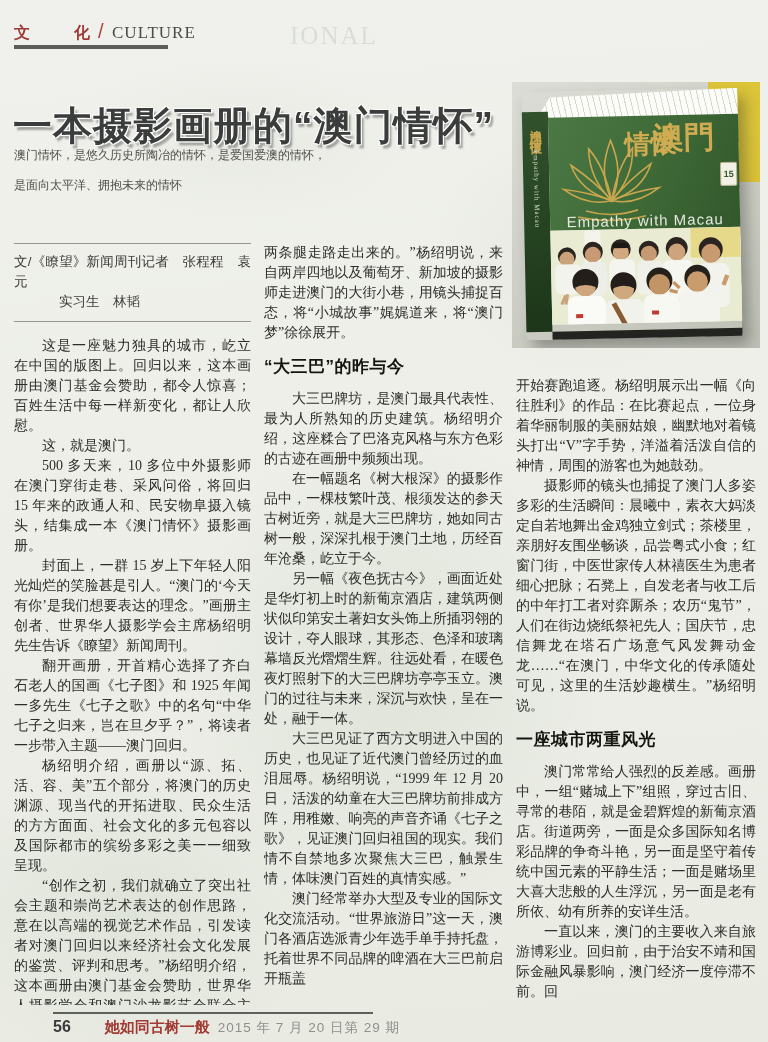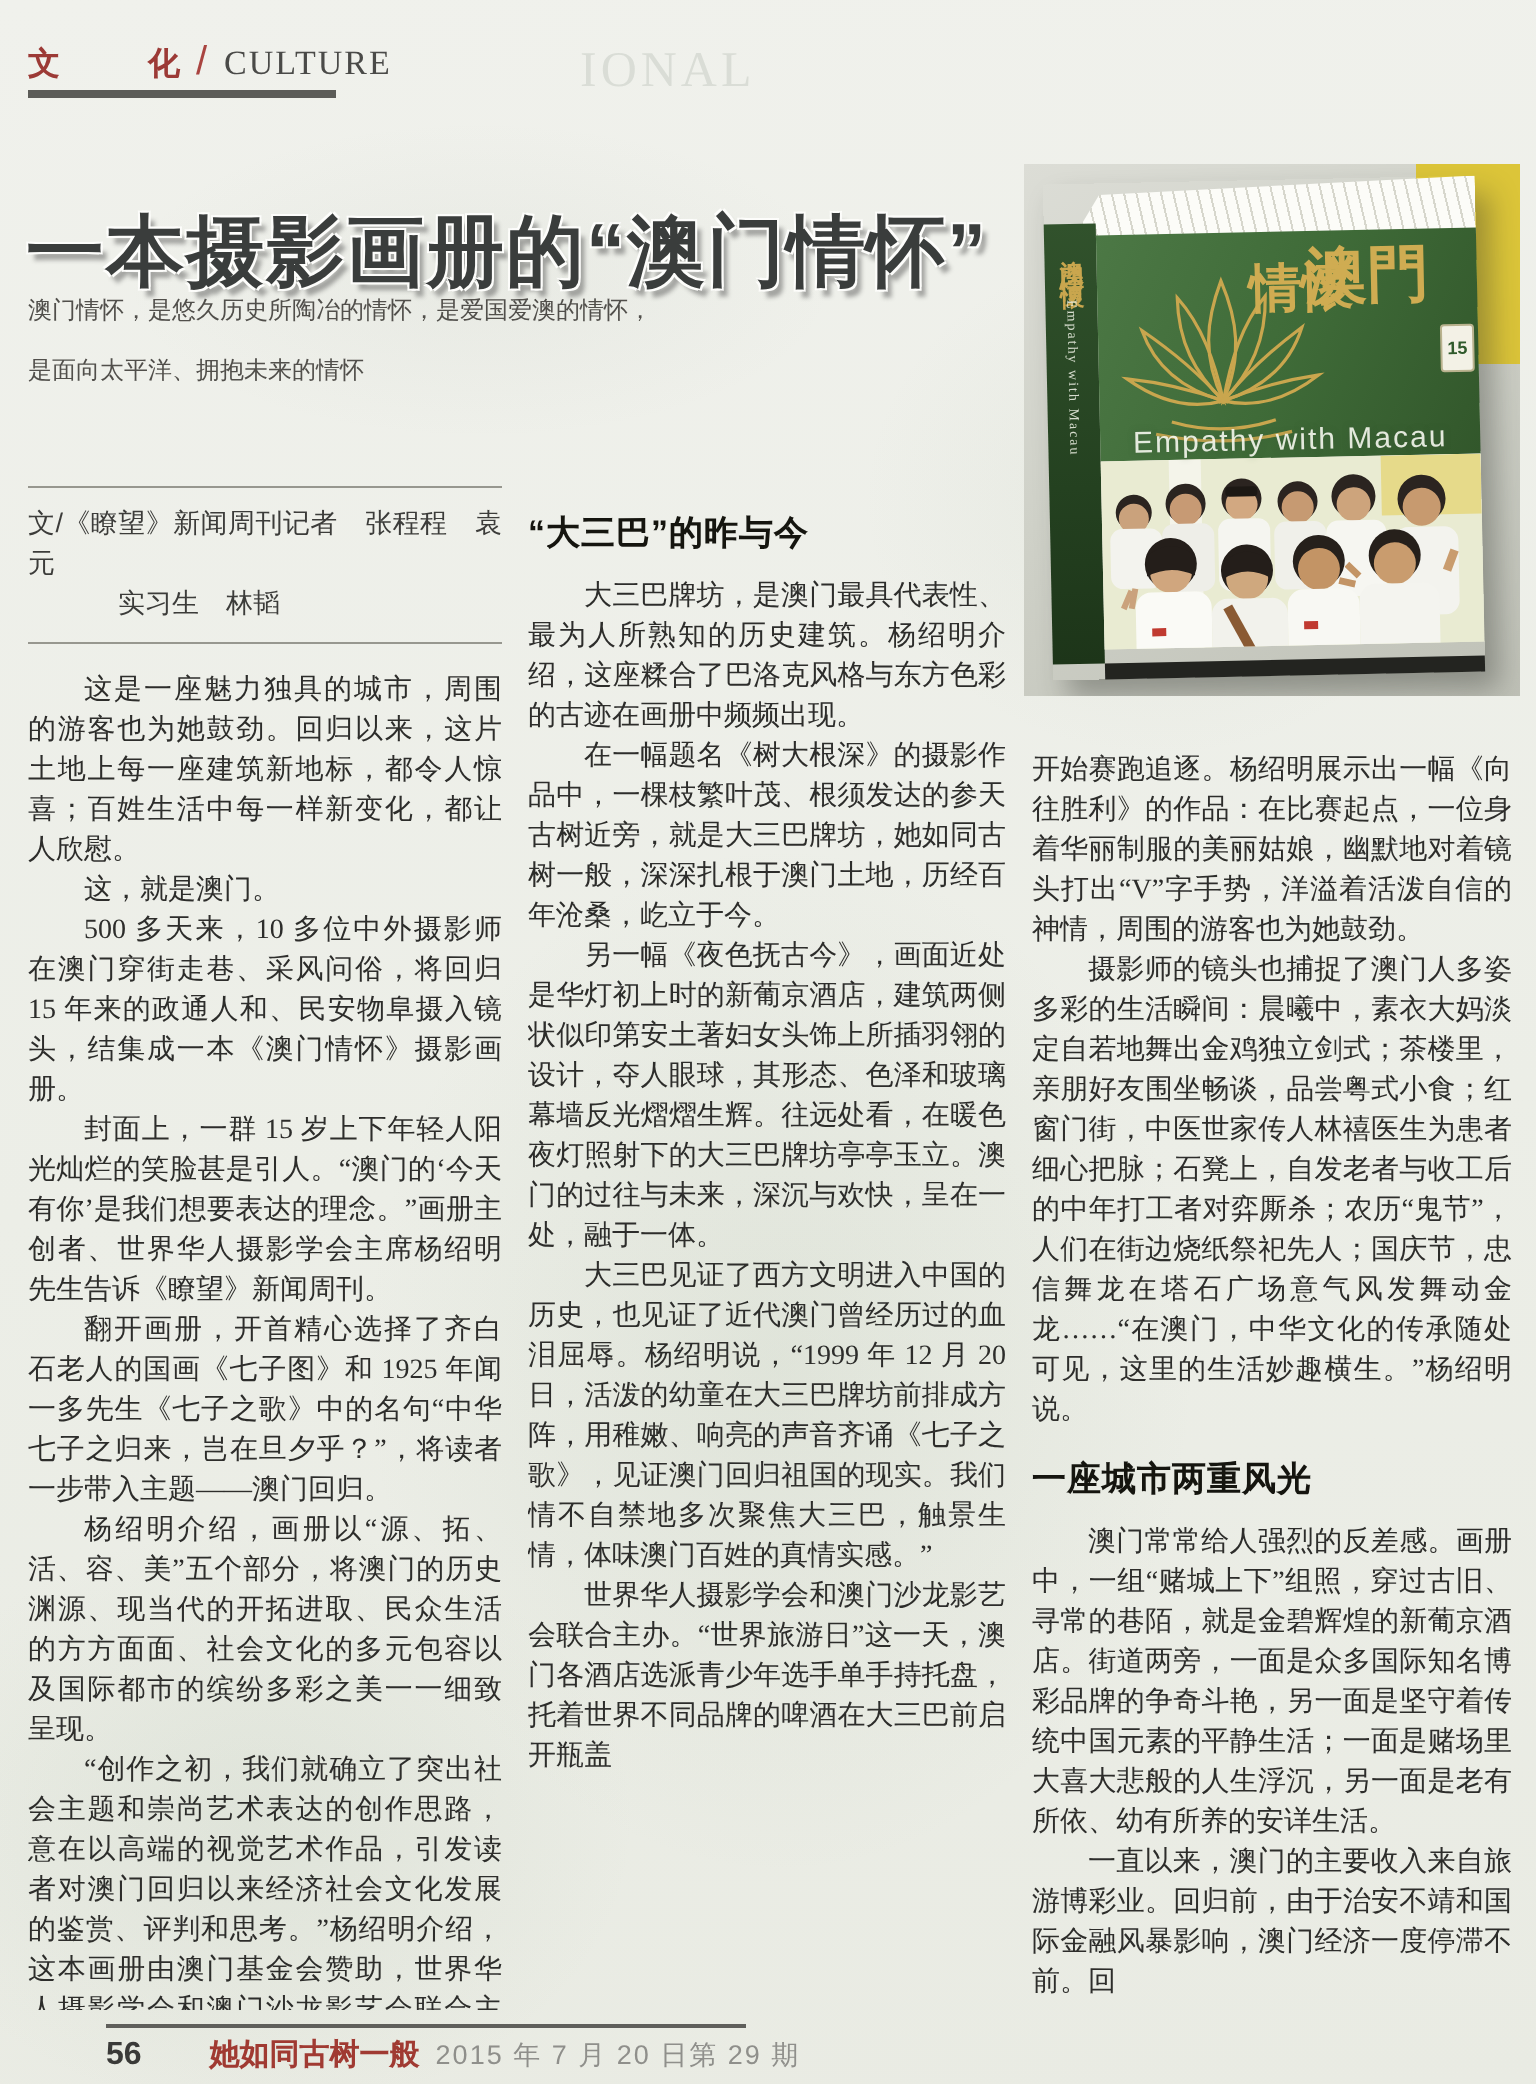--- a/index.html
+++ b/index.html
@@ -194,37 +194,38 @@
       </div>
       <div class="book-bottom"></div>
     </div>
   </div>
 
   <div class="col col1">
     <div class="byline">
       <div>文/《瞭望》新闻周刊记者　张程程　袁元</div>
       <div class="l2">实习生　林韬</div>
     </div>
-    <p>这是一座魅力独具的城市，周围的游客也为她鼓劲。回归以来，这片土地上每一座建筑新地标，都令人惊喜；百姓生活中每一样新变化，都让人欣慰。</p>
+    <p>这是一座魅力独具的城市，屹立在中国的版图上。回归以来，这本画册由澳门基金会赞助，都令人惊喜；百姓生活中每一样新变化，都让人欣慰。</p>
     <p>这，就是澳门。</p>
     <p>500 多天来，10 多位中外摄影师在澳门穿街走巷、采风问俗，将回归 15 年来的政通人和、民安物阜摄入镜头，结集成一本《澳门情怀》摄影画册。</p>
     <p>封面上，一群 15 岁上下年轻人阳光灿烂的笑脸甚是引人。“澳门的‘今天有你’是我们想要表达的理念。”画册主创者、世界华人摄影学会主席杨绍明先生告诉《瞭望》新闻周刊。</p>
     <p>翻开画册，开首精心选择了齐白石老人的国画《七子图》和 1925 年闻一多先生《七子之歌》中的名句“中华七子之归来，岂在旦夕乎？”，将读者一步带入主题——澳门回归。</p>
     <p>杨绍明介绍，画册以“源、拓、活、容、美”五个部分，将澳门的历史渊源、现当代的开拓进取、民众生活的方方面面、社会文化的多元包容以及国际都市的缤纷多彩之美一一细致呈现。</p>
     <p>“创作之初，我们就确立了突出社会主题和崇尚艺术表达的创作思路，意在以高端的视觉艺术作品，引发读者对澳门回归以来经济社会文化发展的鉴赏、评判和思考。”杨绍明介绍，这本画册由澳门基金会赞助，世界华人摄影学会和澳门沙龙影艺会联合主办，大型展览则是由中国宋庆龄基金会与澳门民政总署协办。</p>
 
   </div>
 
   <div class="col col2">
+    <p class="no-indent">两条腿走路走出来的。”杨绍明说，来自两岸四地以及葡萄牙、新加坡的摄影师走进澳门的大街小巷，用镜头捕捉百态，将“小城故事”娓娓道来，将“澳门梦”徐徐展开。</p>
     <div class="subhead">“大三巴”的昨与今</div>
     <p>大三巴牌坊，是澳门最具代表性、最为人所熟知的历史建筑。杨绍明介绍，这座糅合了巴洛克风格与东方色彩的古迹在画册中频频出现。</p>
     <p>在一幅题名《树大根深》的摄影作品中，一棵枝繁叶茂、根须发达的参天古树近旁，就是大三巴牌坊，她如同古树一般，深深扎根于澳门土地，历经百年沧桑，屹立于今。</p>
     <p>另一幅《夜色抚古今》，画面近处是华灯初上时的新葡京酒店，建筑两侧状似印第安土著妇女头饰上所插羽翎的设计，夺人眼球，其形态、色泽和玻璃幕墙反光熠熠生辉。往远处看，在暖色夜灯照射下的大三巴牌坊亭亭玉立。澳门的过往与未来，深沉与欢快，呈在一处，融于一体。</p>
     <p>大三巴见证了西方文明进入中国的历史，也见证了近代澳门曾经历过的血泪屈辱。杨绍明说，“1999 年 12 月 20 日，活泼的幼童在大三巴牌坊前排成方阵，用稚嫩、响亮的声音齐诵《七子之歌》，见证澳门回归祖国的现实。我们情不自禁地多次聚焦大三巴，触景生情，体味澳门百姓的真情实感。”</p>
-    <p>世界华人摄影学会和澳门沙龙影艺会联合主办。“世界旅游日”这一天，澳门各酒店选派青少年选手单手持托盘，托着世界不同品牌的啤酒在大三巴前启开瓶盖</p>
+    <p>澳门经常举办大型及专业的国际文化交流活动。“世界旅游日”这一天，澳门各酒店选派青少年选手单手持托盘，托着世界不同品牌的啤酒在大三巴前启开瓶盖</p>
   </div>
 
   <div class="col col3">
     <p class="no-indent">开始赛跑追逐。杨绍明展示出一幅《向往胜利》的作品：在比赛起点，一位身着华丽制服的美丽姑娘，幽默地对着镜头打出“V”字手势，洋溢着活泼自信的神情，周围的游客也为她鼓劲。</p>
     <p>摄影师的镜头也捕捉了澳门人多姿多彩的生活瞬间：晨曦中，素衣大妈淡定自若地舞出金鸡独立剑式；茶楼里，亲朋好友围坐畅谈，品尝粤式小食；红窗门街，中医世家传人林禧医生为患者细心把脉；石凳上，自发老者与收工后的中年打工者对弈厮杀；农历“鬼节”，人们在街边烧纸祭祀先人；国庆节，忠信舞龙在塔石广场意气风发舞动金龙……“在澳门，中华文化的传承随处可见，这里的生活妙趣横生。”杨绍明说。</p>
     <div class="subhead">一座城市两重风光</div>
     <p>澳门常常给人强烈的反差感。画册中，一组“赌城上下”组照，穿过古旧、寻常的巷陌，就是金碧辉煌的新葡京酒店。街道两旁，一面是众多国际知名博彩品牌的争奇斗艳，另一面是坚守着传统中国元素的平静生活；一面是赌场里大喜大悲般的人生浮沉，另一面是老有所依、幼有所养的安详生活。</p>
     <p>一直以来，澳门的主要收入来自旅游博彩业。回归前，由于治安不靖和国际金融风暴影响，澳门经济一度停滞不前。回</p>
   </div>
 

